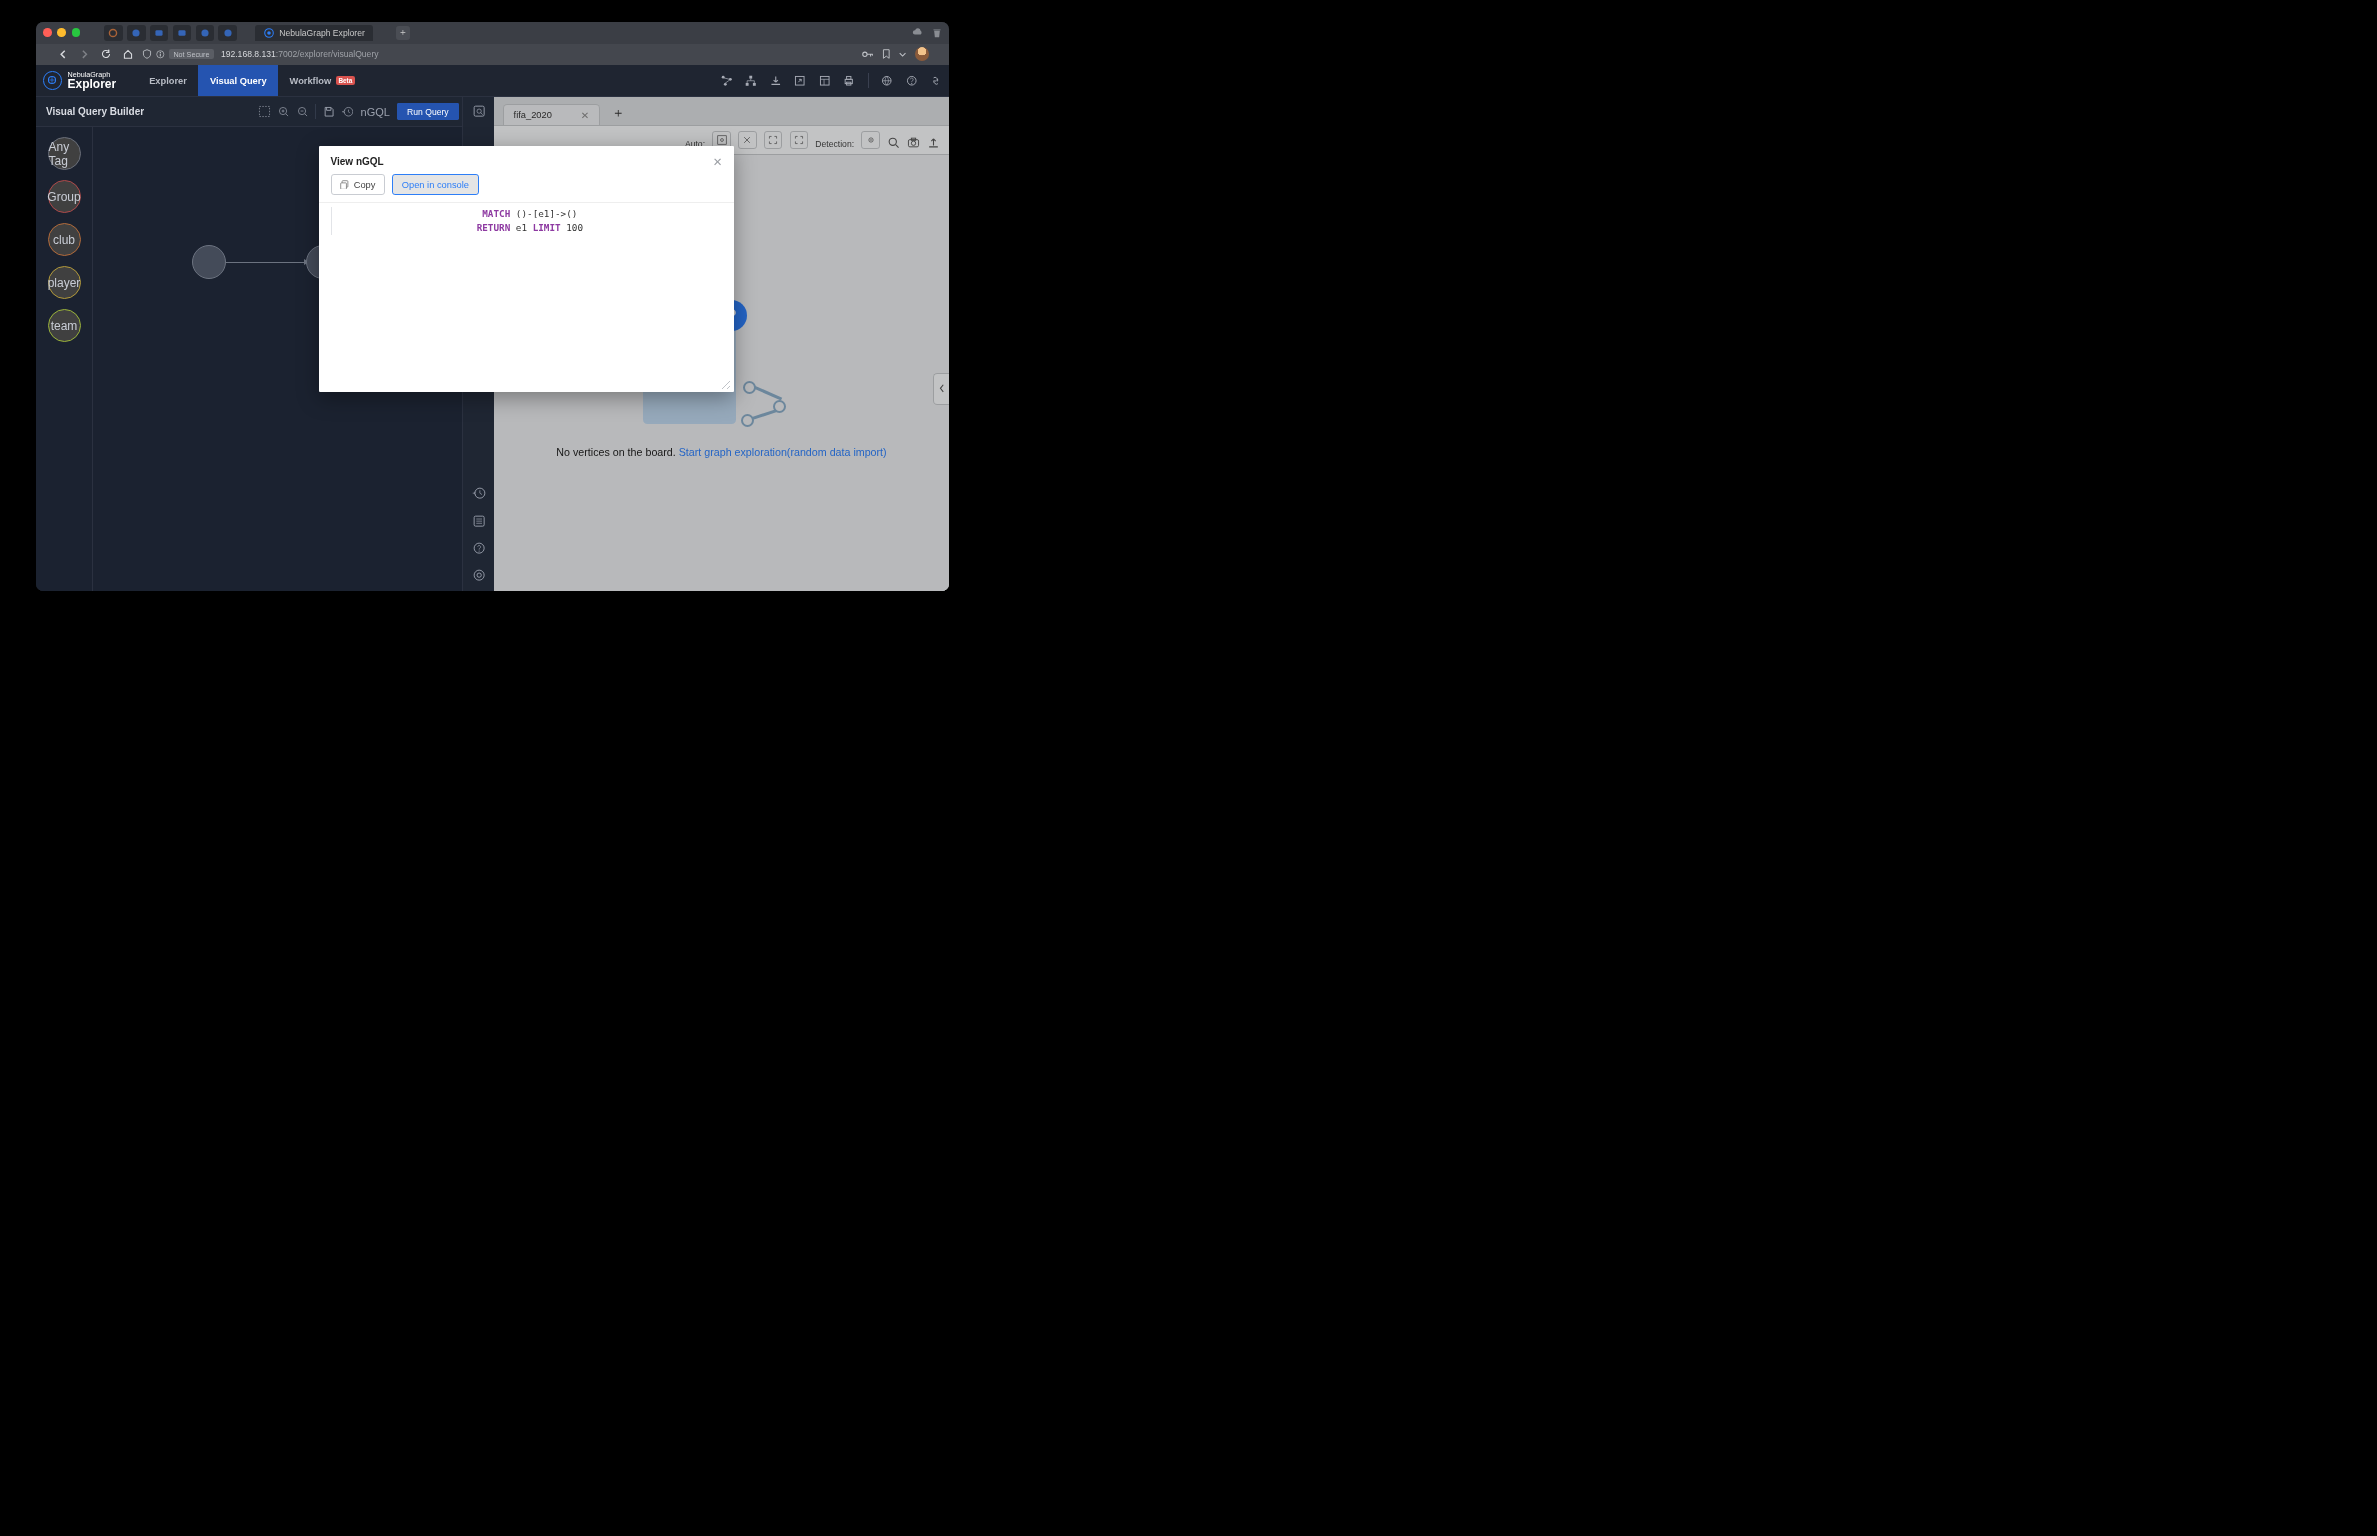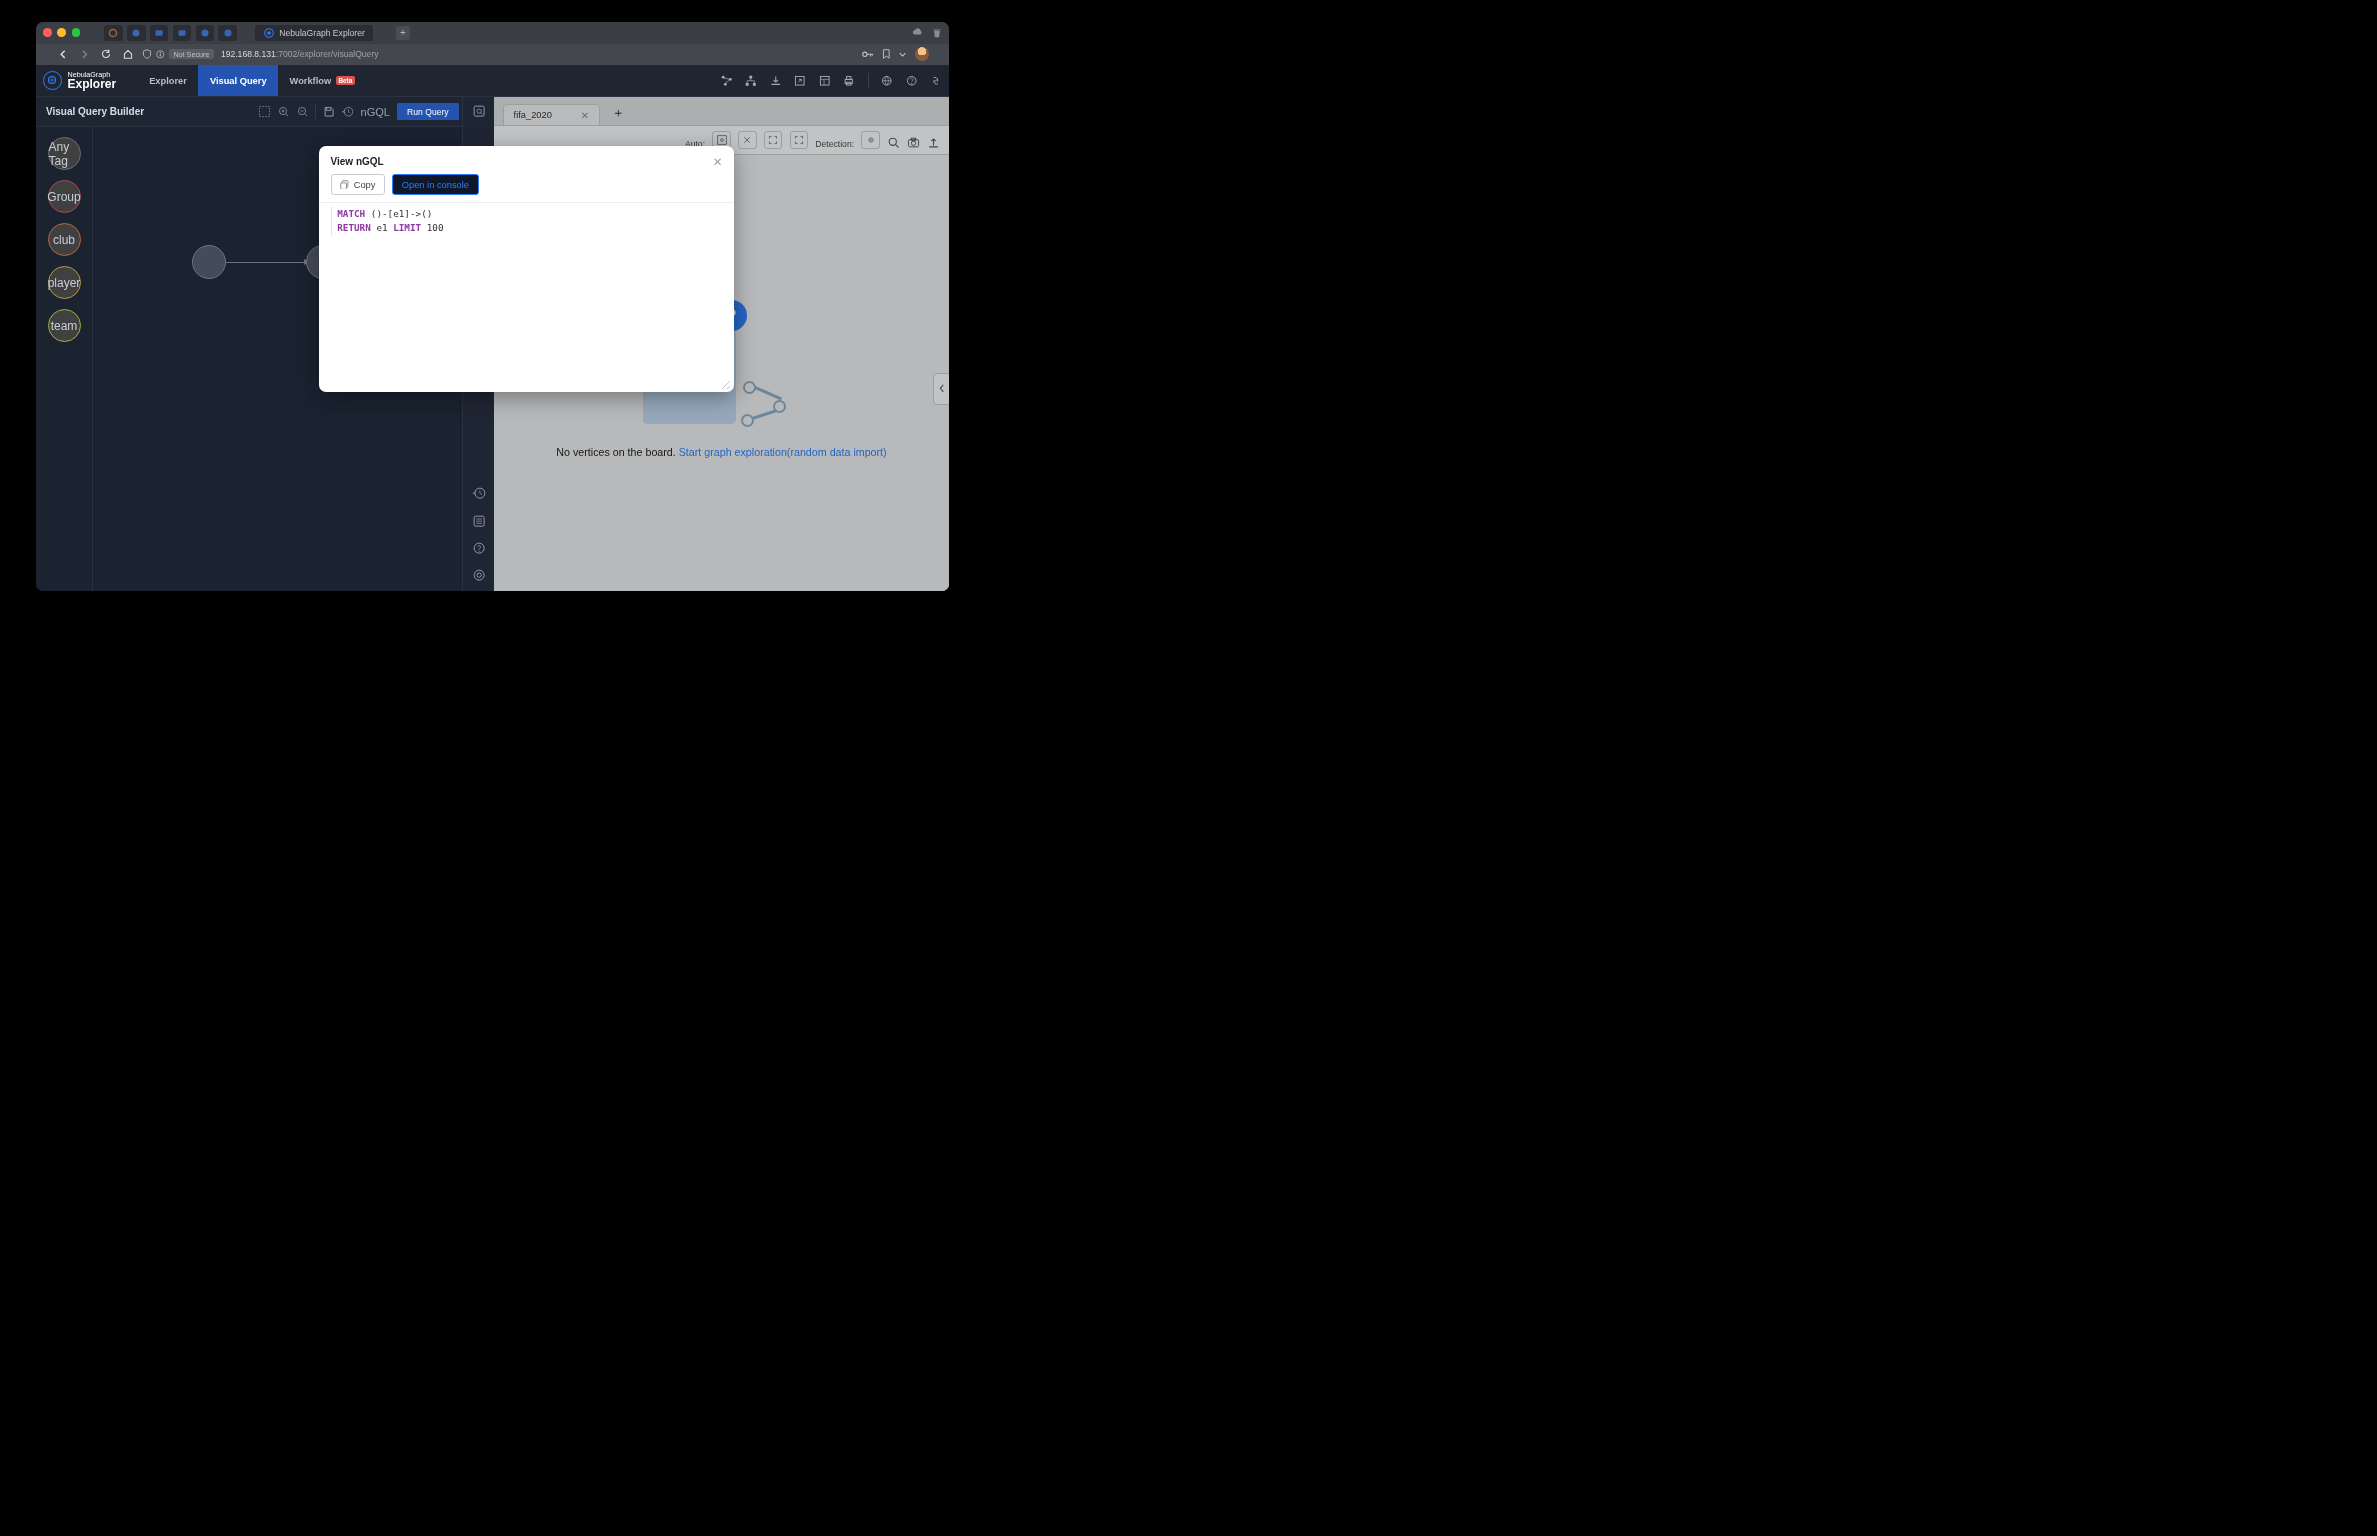--- a/index.html
+++ b/index.html
@@ -122,30 +122,30 @@
 .gph .ge.e1{width:33px; left:7.2px; top:10px; transform:rotate(24deg);}
 .gph .ge.e2{width:33px; left:5.7px; top:31.5px; transform:rotate(-18deg);}
 .board-text { font-size:10.7px; color:#222; }
 .board-text a { color:#2d7ef7; text-decoration:none;}
 .collapse-knob { position:absolute; right:0; top:50%; width:15.8px;height:31.5px; background:#f3f4f5; border:0.7px solid #c3c6c9; border-right:none; border-radius:4.3px 0 0 4.3px; display:flex;align-items:center;justify-content:center; color:#555;}
 
 .dim { position:absolute; inset:0; background:rgba(0,0,0,.20); }
 
 .modal {
   position:absolute; left:283px; top:124px; width:415px; height:246px;
-  background:#fff; border-radius:7px; box-shadow:0 5.7px 21.5px rgba(0,0,0,.35);
-  display:flex; flex-direction:column; z-index:50;
+  background:#fff; border-radius:1px; box-shadow:0 5.7px 21.5px rgba(0,0,0,.35);
+  display:flex; flex-direction:column; z-index:50;text-align:center;
 }
 .m-head { display:flex; align-items:center; padding:8.6px 11.5px 5.7px; }
 .m-title { font-size:10px; font-weight:600; color:#222; }
 .m-close { margin-left:auto; color:#9a9da3; font-size:11.5px; }
 .m-actions { display:flex; gap:7.2px; padding:0 11.5px 7.2px;}
 .btn { display:flex; align-items:center; gap:4.3px; padding:4.3px 8.6px; border-radius:2.9px; font-size:9.3px; cursor:pointer;}
 .btn.copy { border:0.7px solid #c9ccd2; color:#444; background:#fff;}
-.btn.console { border:0.7px solid #2d7ef7; color:#2d7ef7; background:#0f172a;}
+.btn.console { border:0.7px solid #2d7ef7; color:#2d7ef7; background:#e5e5e5;}
 .m-code { flex:1; padding:4.3px 11.5px 7.2px; font-family: ui-monospace, SFMono-Regular, Menlo, Consolas, monospace; font-size:9.3px; line-height:1.5; color:#333; border-top:0.7px solid #eee; position:relative;}
 .m-code .ln { display:block; border-left:1.4px solid #e2e4e8; padding-left:5.7px;}
 .kw { color:#8e3aa2; font-weight:600;}
 .resize { position:absolute; right:4.3px; bottom:2.9px; width:8.6px;height:8.6px; background:
   linear-gradient(135deg, transparent 50%, #c0c3c8 50%, #c0c3c8 55%, transparent 55%,
   transparent 65%, #c0c3c8 65%, #c0c3c8 70%, transparent 70%,
   transparent 80%, #c0c3c8 80%, #c0c3c8 85%, transparent 85%);}
 svg { display:block; }
 </style>
 </head>

